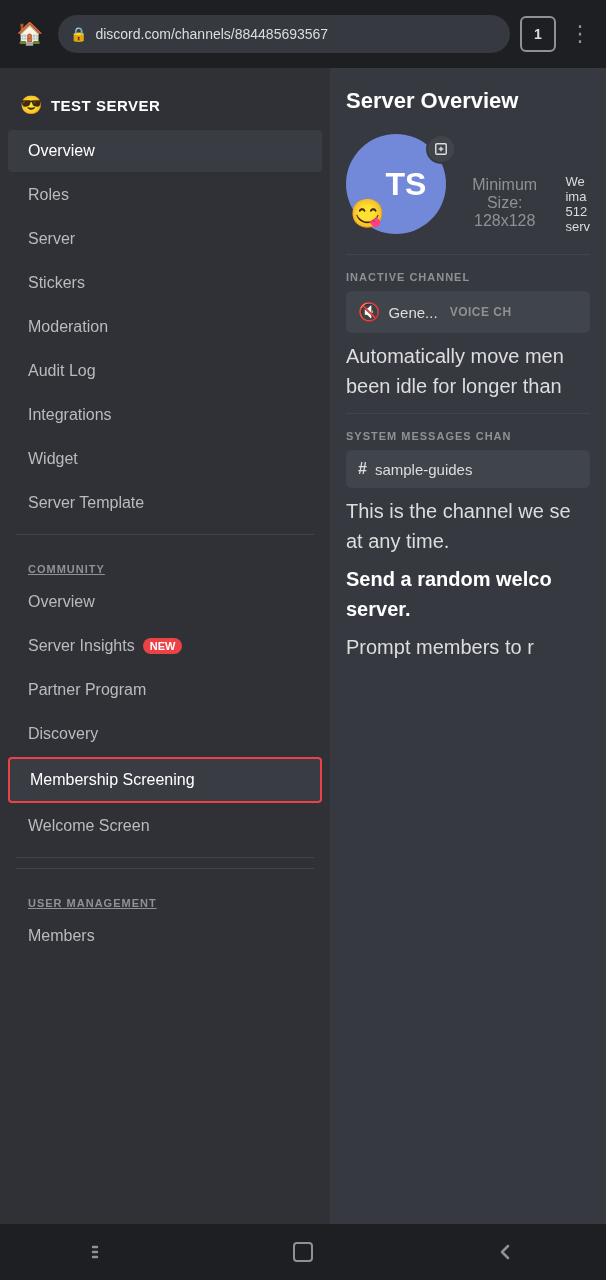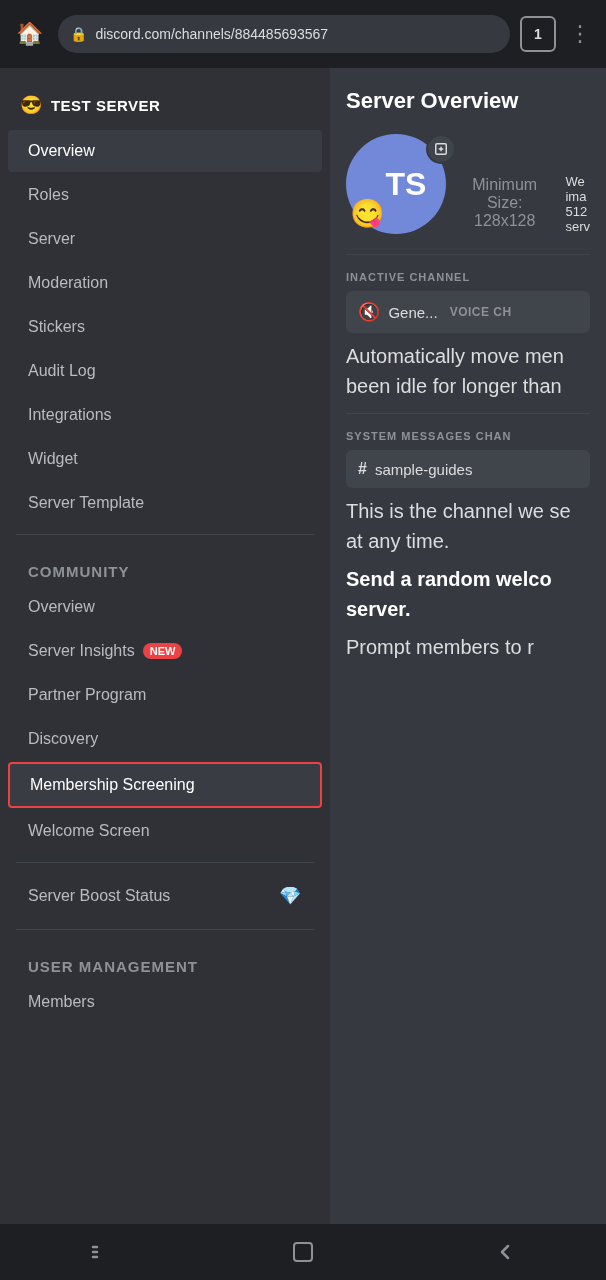--- a/index.html
+++ b/index.html
@@ -135,26 +135,27 @@
 
     .nav-item.selected-red {
       border: 2px solid #ed4245;
       color: #ffffff;
       background: #393c43;
       text-align: center;
     }
 
     .section-label {
       padding: 18px 20px 6px;
-      font-size: 15px;
+      font-size: 11px;
       font-weight: 700;
       color: #8e9297;
       text-transform: uppercase;
       letter-spacing: 1px;
       margin: 0 8px;
+      text-decoration: underline;
     }
 
     .divider {
       height: 1px;
       background: #40444b;
       margin: 10px 16px;
     }
 
     .new-badge {
       background: #ed4245;
@@ -334,22 +335,22 @@
   <div class="sidebar">
 
     <div class="server-name">
       <span class="server-emoji">😎</span>
       <span>TEST SERVER</span>
     </div>
 
     <div class="nav-item active">Overview</div>
     <div class="nav-item">Roles</div>
     <div class="nav-item">Server</div>
+    <div class="nav-item">Stickers</div>
     <div class="nav-item">Moderation</div>
-    <div class="nav-item">Stickers</div>
     <div class="nav-item">Audit Log</div>
     <div class="nav-item">Integrations</div>
     <div class="nav-item">Widget</div>
     <div class="nav-item">Server Template</div>
 
     <div class="divider"></div>
 
     <div class="section-label">COMMUNITY</div>
 
     <div class="nav-item">Overview</div>
@@ -361,24 +362,20 @@
 
     <div class="nav-item">Partner Program</div>
     <div class="nav-item">Discovery</div>
 
     <div class="nav-item selected-red">Membership Screening</div>
 
     <div class="nav-item">Welcome Screen</div>
 
     <div class="divider"></div>
 
-    <div class="nav-item">
-      <span>Server Boost Status</span>
-      <span class="boost-icon">💎</span>
-    </div>
 
     <div class="divider"></div>
 
     <div class="section-label">USER MANAGEMENT</div>
 
     <div class="nav-item">Members</div>
 
   </div>
 
   <div class="content-area">

